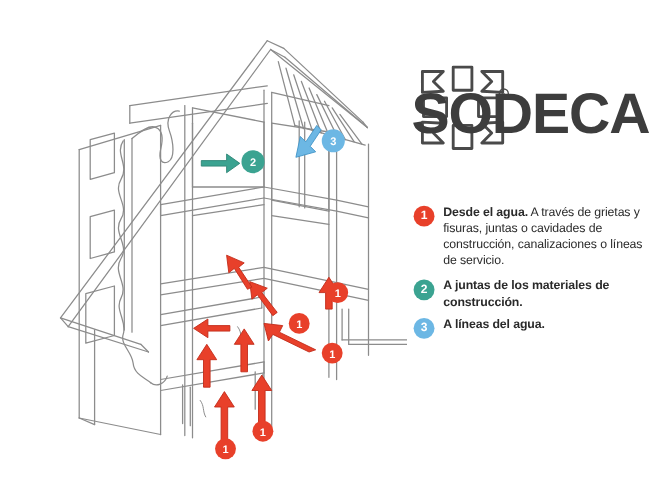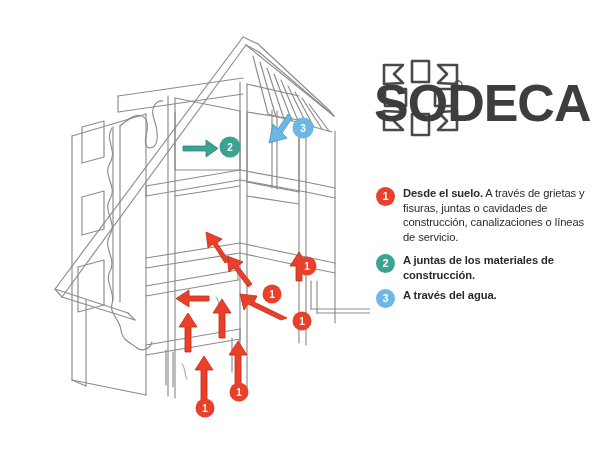--- a/index.html
+++ b/index.html
@@ -286,28 +286,28 @@
         </g>
 
         <text x="2" y="73" font-family="Liberation Sans, sans-serif" font-size="52" font-weight="bold" fill="#3d3d3d" letter-spacing="-1">SODECA</text>
       </svg>
     </div>
 
     <div id="legend">
 
       <div class="legend-row">
         <div class="badge b1">1</div>
-        <div class="legend-text"><span class="lead">Desde el suelo.</span><span> A través de grietas y fisuras, juntas o cavidades de construcción, canalizaciones o líneas de servicio.</span></div>
+        <div class="legend-text"><span class="lead">Desde el agua.</span><span> A través de grietas y fisuras, juntas o cavidades de construcción, canalizaciones o líneas de servicio.</span></div>
       </div>
 
       <div class="legend-row row2">
         <div class="badge b2">2</div>
         <div class="legend-text allbold">A juntas de los materiales de construcción.</div>
       </div>
 
       <div class="legend-row row3">
         <div class="badge b3">3</div>
-        <div class="legend-text allbold">A través del agua.</div>
+        <div class="legend-text allbold">A líneas del agua.</div>
       </div>
 
     </div>
   </div>
 </div>
 
 </body></html>

